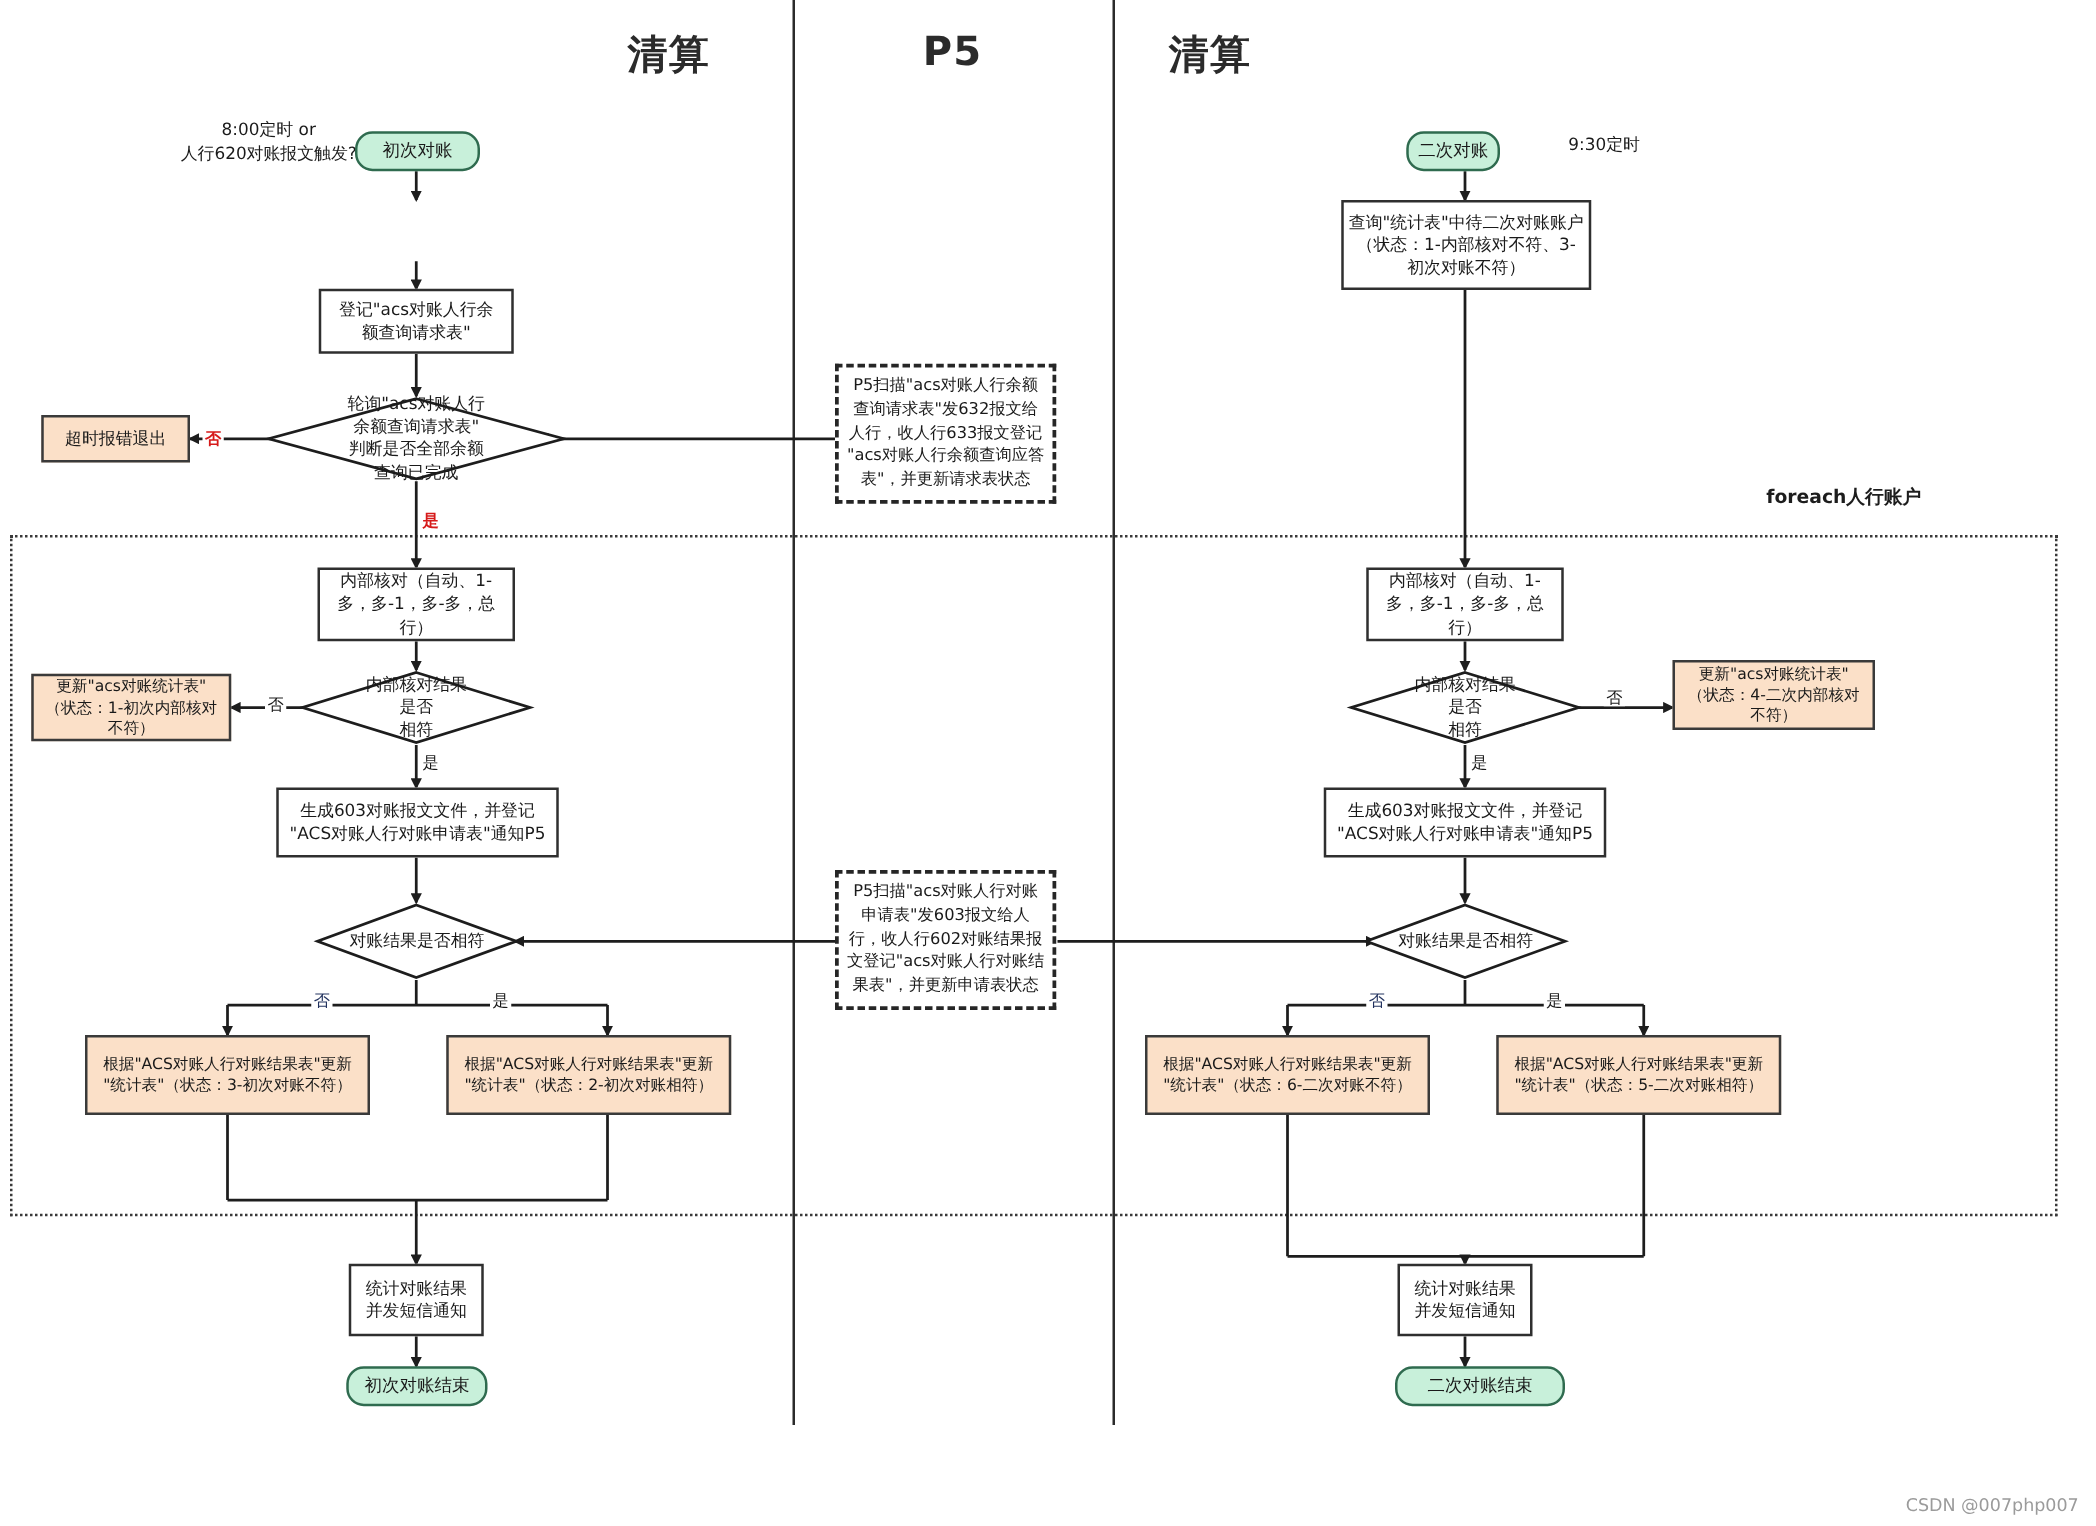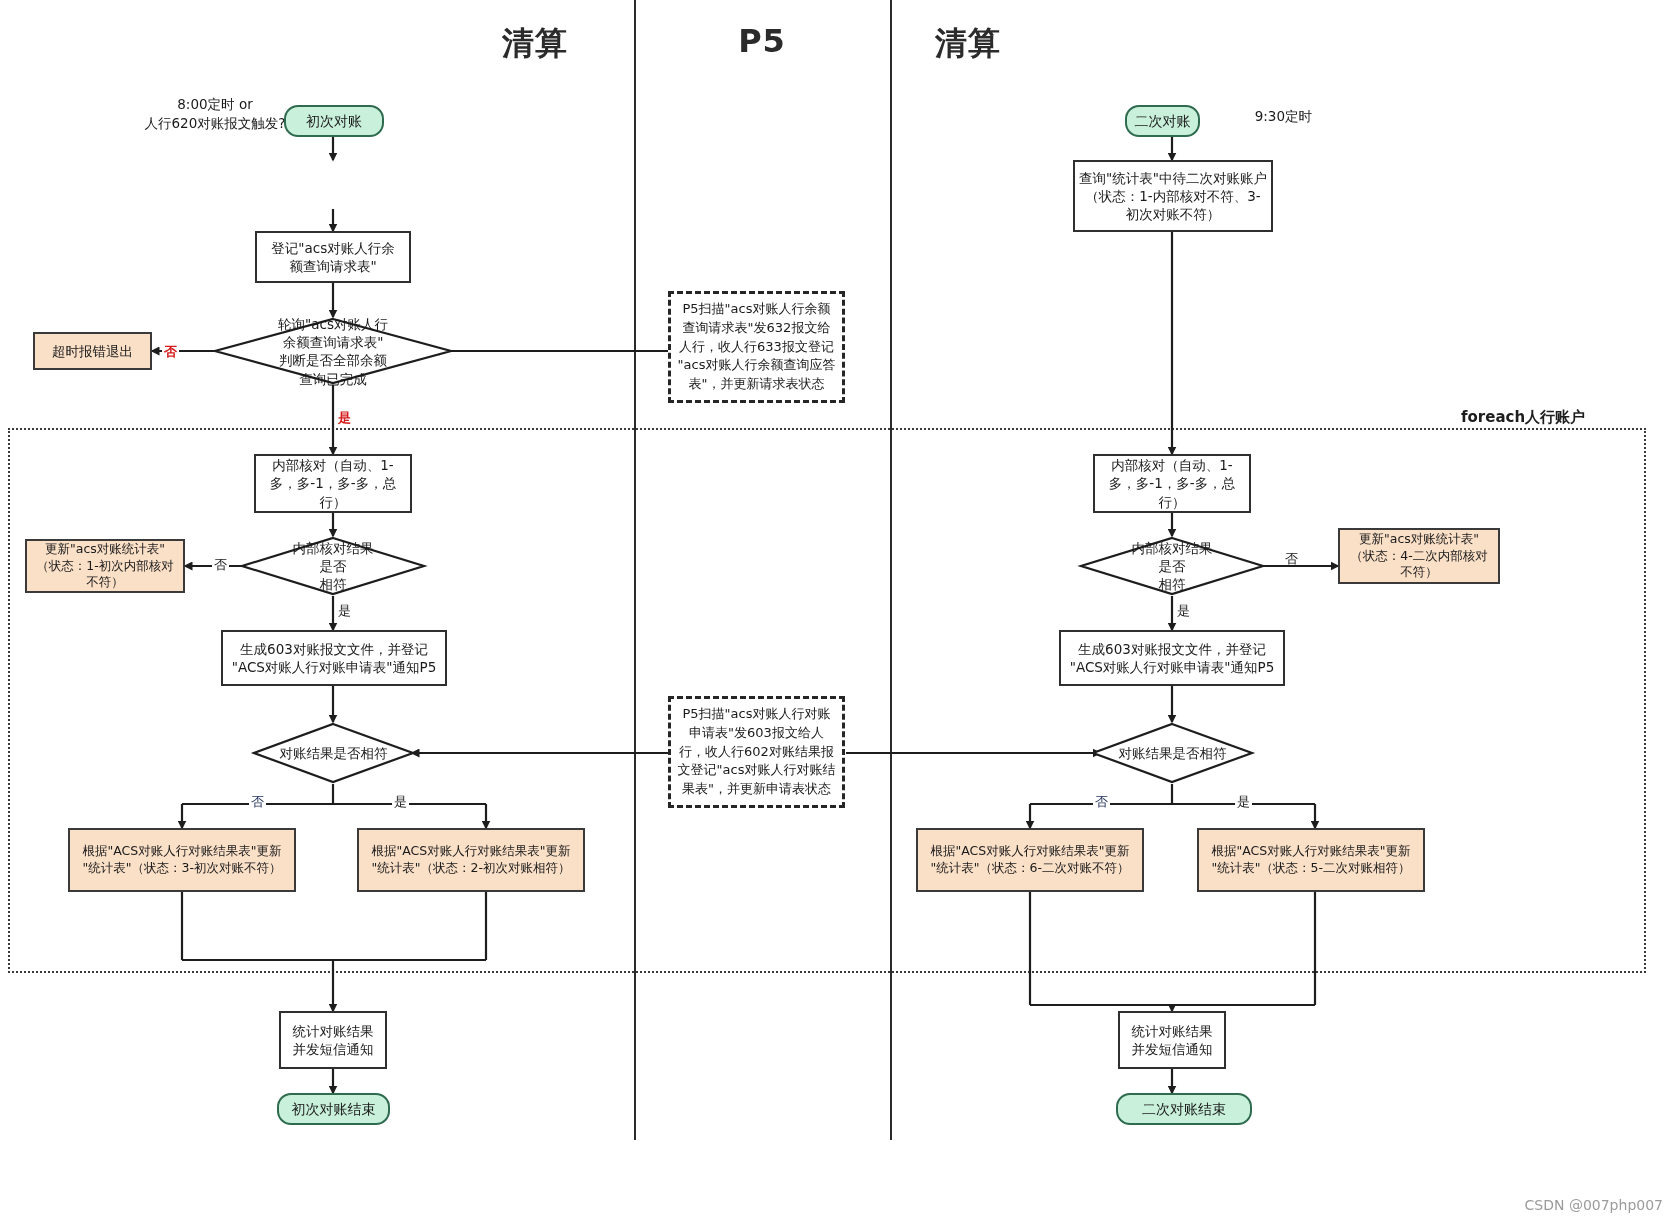--- a/index.html
+++ b/index.html
@@ -141,21 +141,21 @@
 <div id="canvas">
 
   <div class="lane-div" style="left:634px;height:1140px;"></div>
   <div class="lane-div" style="left:890px;height:1140px;"></div>
 
   <div class="lane-title" style="left:455px;top:22px;width:160px;">清算</div>
   <div class="lane-title" style="left:682px;top:22px;width:160px;">P5</div>
   <div class="lane-title" style="left:888px;top:22px;width:160px;">清算</div>
 
   <div class="foreach-box" style="left:8px;top:428px;width:1638px;height:545px;"></div>
-  <div class="foreach-label" style="left:1413px;top:408px;margin-left:48px;">foreach人行账户</div>
+  <div class="foreach-label" style="left:1413px;top:388px;">foreach人行账户</div>
 
   <svg id="edges" viewBox="0 0 1677 1221">
     <defs>
       <marker id="ah" markerWidth="9" markerHeight="9" refX="7.5" refY="4.5" orient="auto" markerUnits="userSpaceOnUse">
         <path d="M0,0 L9,4.5 L0,9 z" fill="#1d1d1d"></path>
       </marker>
     </defs>
     <g stroke="#1d1d1d" stroke-width="2.2" fill="none">
 
       <path d="M333,137 L333,160" marker-end="url(#ah)"></path>

